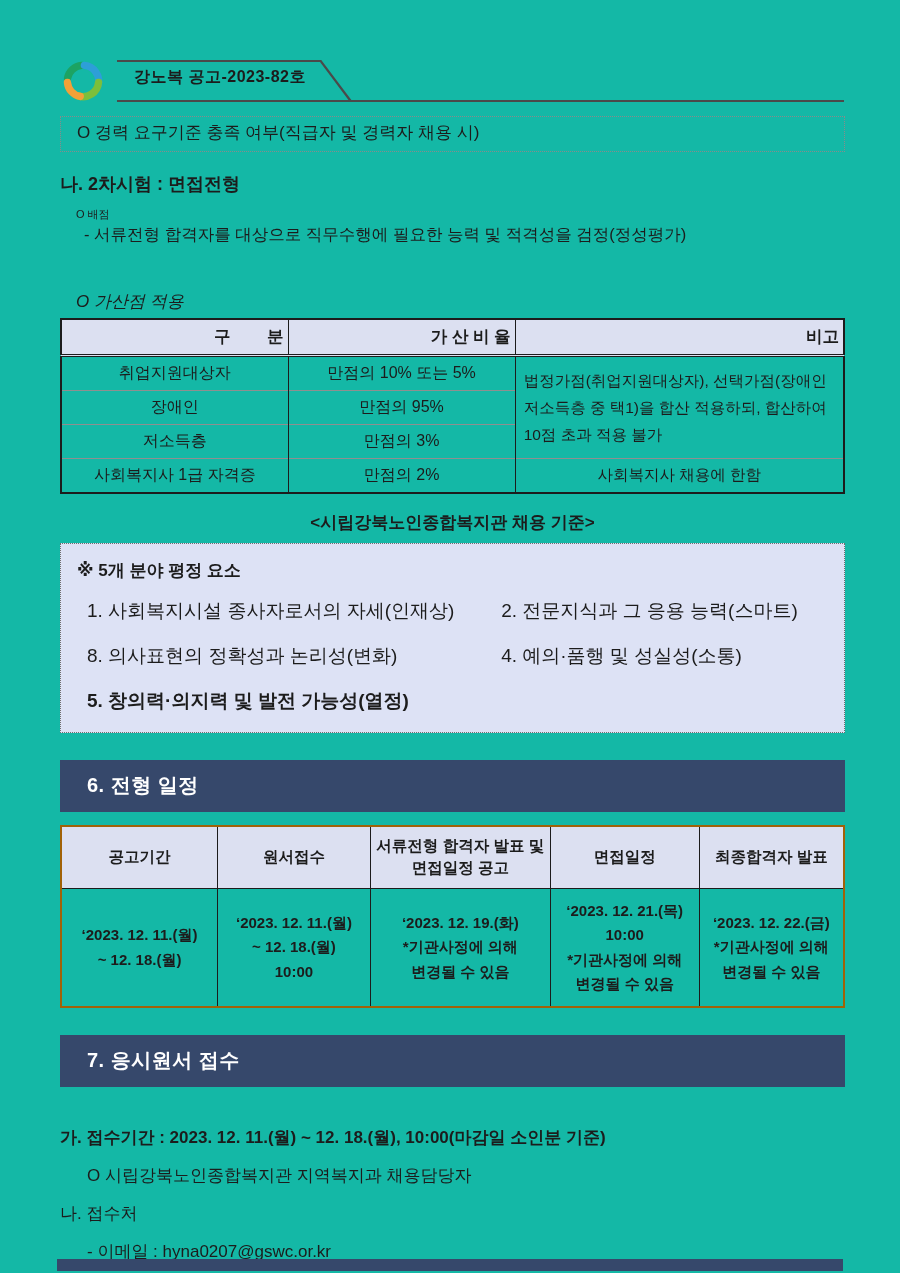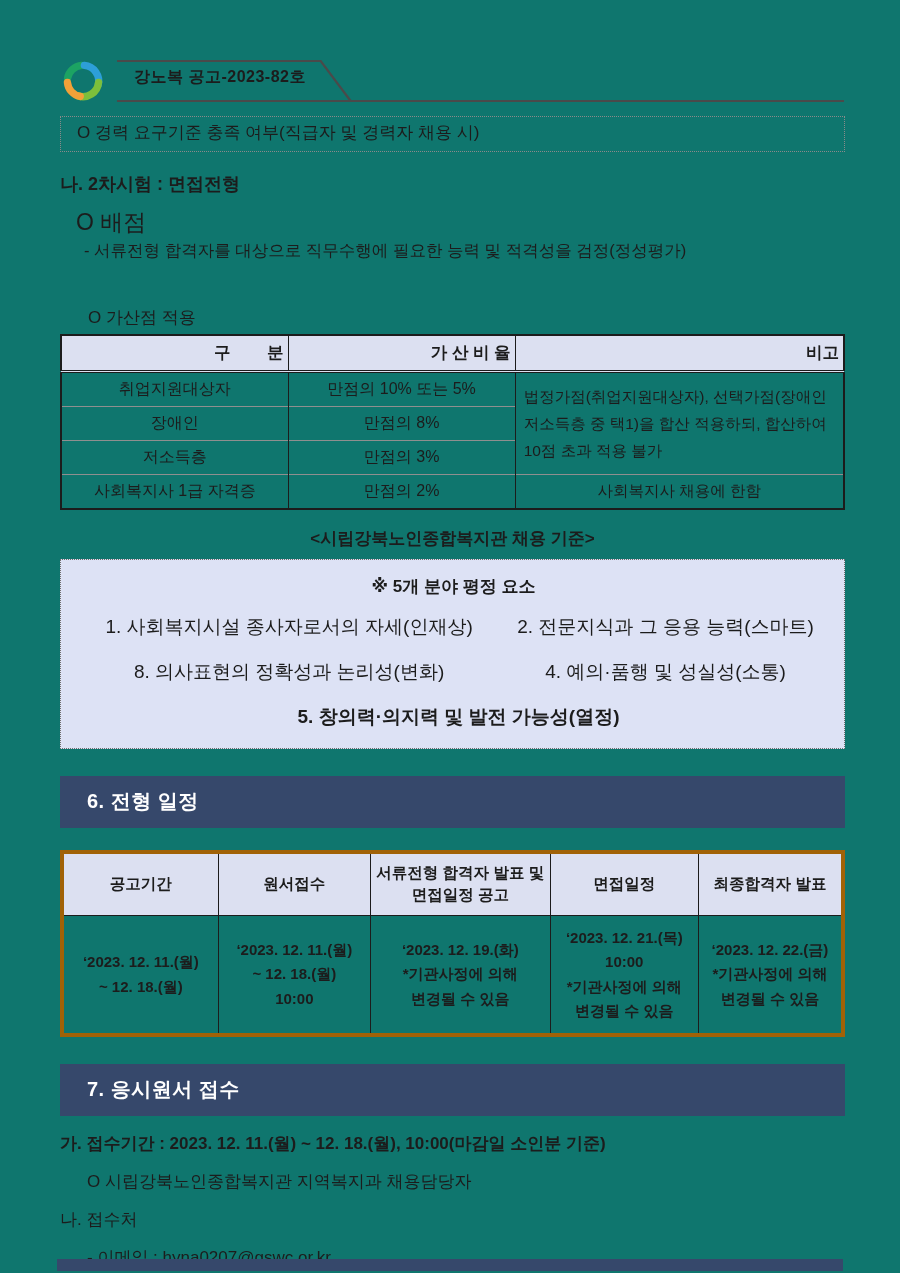--- a/index.html
+++ b/index.html
@@ -1,59 +1,59 @@
 <!DOCTYPE html>
 <html style="--navy: #36486b; --thbg: #dce0f1; --boxbg: #dde2f5; --rule: #4a4a4a;"><head>
 <meta charset="utf-8">
 <style>
   html,body{margin:0;padding:0;background:#ffffff;}
   body{width:900px;height:1273px;font-family:"Liberation Sans","DejaVu Sans",sans-serif;color:#1c1c1c;}
-  .page{position:relative;width:900px;height:1273px;overflow:hidden;box-sizing:border-box;padding:58px 55px 0 60px;background:#0f766e;}
+  .page{position:relative;width:900px;height:1273px;overflow:hidden;box-sizing:border-box;padding:58px 55px 0 60px;background:#14b8a6;}
 
   
   .hdr{display:flex;align-items:flex-start;height:48px;}
   .logo{width:46px;height:46px;flex:0 0 46px;}
   .tab{position:relative;flex:1;height:46px;margin-left:10px;}
   .tab svg{position:absolute;left:0;top:0;width:100%;height:100%;}
   .tab-label{position:absolute;left:18px;top:9px;font-size:16px;font-weight:bold;letter-spacing:.5px;}
 
   
   .career-box{margin-top:10px;border:1.5px dotted #8a8a8a;padding:4px 10px 7px 16px;font-size:17px;}
   .l-title{margin-top:20px;font-size:18px;font-weight:bold;}
-  .l-b1{margin-top:11px;margin-left:16px;font-size:23px;}
+  .l-b1{margin-top:11px;margin-left:16px;font-size:11px;}
   .l-desc{margin-top:2px;margin-left:24px;font-size:16.5px;}
-  .l-b2{margin-top:44px;margin-left:28px;font-size:17px;}
+  .l-b2{margin-top:44px;margin-left:16px;font-size:17px;font-style:italic;}
 
   
   table{border-collapse:collapse;width:100%;table-layout:fixed;}
   .bonus{margin-top:5px;border:2px solid #1c1c1c;}
   .bonus th{background:var(--thbg,#dce0f1);border-bottom:3px double #1c1c1c;font-size:16.5px;padding:6px 4px;white-space:pre;font-weight:bold;text-align:right;}
   .bonus th,.bonus td{border-left:1px solid #1c1c1c;}
   .bonus th:first-child,.bonus td.first{border-left:none;}
   .bonus td{font-size:16px;text-align:center;padding:6px 6px;border-top:1px solid #8f8f8f;}
   .bonus tr.r0 td{border-top:none;}
   .bonus td.note{font-size:15.5px;text-align:left;line-height:1.75;padding:4px 6px 4px 8px;}
   .bonus td.note-c{font-size:15.5px;}
 
   .crit-title{margin-top:17px;text-align:center;font-size:17px;font-weight:bold;}
-  .crit-box{margin-top:9px;background:var(--boxbg,#dde2f5);border:1.5px dotted #6f6f6f;padding:15px 14px 18px 16px;text-align:center;}
+  .crit-box{margin-top:9px;background:var(--boxbg,#dde2f5);border:1.5px dotted #6f6f6f;padding:15px 14px 18px 16px;}
   .crit-box .bt{font-size:17px;font-weight:bold;margin-bottom:16px;}
   .crit-grid{display:grid;grid-template-columns:55% 45%;row-gap:19px;font-size:19px;}
   .crit-grid .it{padding-left:10px;}
 
   .secbar{margin-top:27px;background:var(--navy,#36486b);color:#ffffff;font-size:20px;font-weight:bold;padding:12px 10px 13px 27px;letter-spacing:.5px;}
 
-  .sched{margin-top:22px;border:4px solid #a16207;}
+  .sched{margin-top:13px;border:2px solid #a16207;}
   .sched th{background:var(--thbg,#dce0f1);font-size:15.5px;font-weight:bold;padding:8px 2px;line-height:1.45;border-bottom:1px solid #1c1c1c;}
   .sched th,.sched td{border-left:1px solid #1c1c1c;}
   .sched th:first-child,.sched td:first-child{border-left:none;}
   .sched td{font-size:15px;font-weight:bold;text-align:center;padding:10px 2px;line-height:1.62;}
 
   
-  .apply{margin-top:16px;}
+  .apply{margin-top:39px;}
   .aline{font-size:17px;margin:15px 0;}
   .aline.ind1{margin-left:27px;}
   .aline .b{font-weight:bold;}
 
   .footer-bar{position:absolute;left:57px;right:57px;bottom:2px;height:12px;background:var(--navy,#36486b);}
 </style>
 </head>
 <body>
 
 <div class="page">
@@ -95,21 +95,21 @@
       </tr>
     </thead>
     <tbody>
       <tr class="r0">
         <td class="first">취업지원대상자</td>
         <td>만점의 10% 또는 5%</td>
         <td class="note" rowspan="3">법정가점(취업지원대상자), 선택가점(장애인 저소득층 중 택1)을 합산 적용하되, 합산하여 10점 초과 적용 불가</td>
       </tr>
       <tr>
         <td class="first">장애인</td>
-        <td>만점의 8%</td>
+        <td>만점의 95%</td>
       </tr>
       <tr>
         <td class="first">저소득층</td>
         <td>만점의 3%</td>
       </tr>
       <tr>
         <td class="first">사회복지사 1급 자격증</td>
         <td>만점의 2%</td>
         <td class="note-c">사회복지사 채용에 한함</td>
       </tr>

